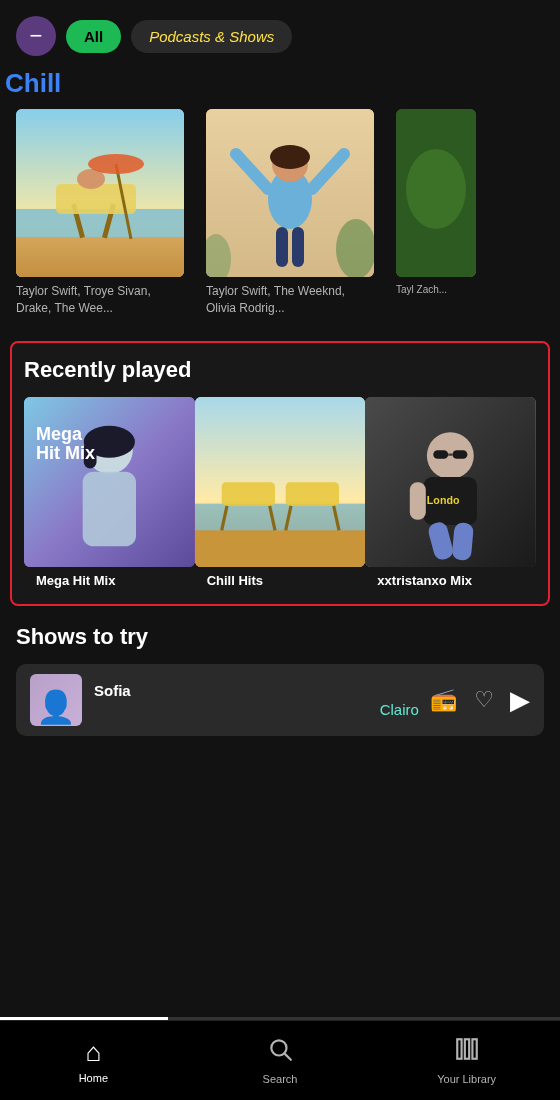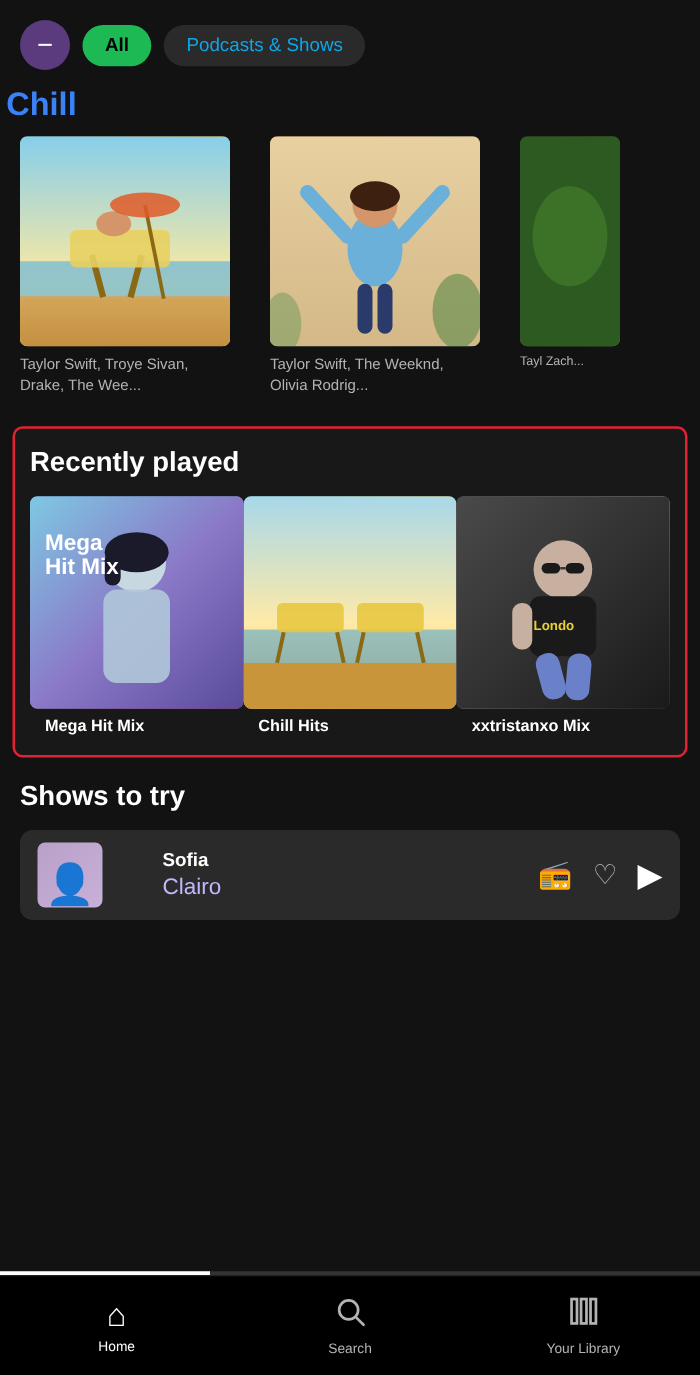--- a/index.html
+++ b/index.html
@@ -47,35 +47,36 @@
       background: #1DB954;
       color: #000;
       font-weight: 700;
     }
     .filter-btn.music {
       background: #2a2a2a;
       color: #fff;
     }
     .filter-btn.podcasts {
       background: #2a2a2a;
-      color: #0ea5e9;
+      color: #fde047;
+      font-style: italic;
     }
 
     
     .section-title-chill {
       font-size: 26px;
       font-weight: 700;
       padding: 0 5px 10px;
       color: #3b82f6;
     }
 
     
     .playlist-row {
       display: flex;
-      gap: 32px;
+      gap: 22px;
       padding: 0 16px 6px;
       overflow: hidden;
     }
     .playlist-card {
       flex-shrink: 0;
       width: 168px;
     }
     .playlist-card-img {
       width: 168px;
       height: 168px;
@@ -208,31 +209,31 @@
       background: #2a2a2a;
       border-radius: 10px;
       display: flex;
       align-items: center;
       padding: 10px 14px;
       gap: 12px;
     }
     .now-playing-info {
       flex: 1;
       min-width: 0;
-      margin-left: 36px;
     }
     .now-playing-title {
       font-size: 15px;
       font-weight: 700;
       color: #fff;
     }
     .now-playing-artist {
-      font-size: 18px;
-      color: #c4b5fd;
+      font-size: 15px;
+      color: #5eead4;
       margin-top: 2px;
+      text-align: right;
     }
     .now-playing-controls {
       display: flex;
       align-items: center;
       gap: 16px;
     }
     .ctrl-icon {
       color: #b3b3b3;
       font-size: 22px;
       cursor: pointer;

